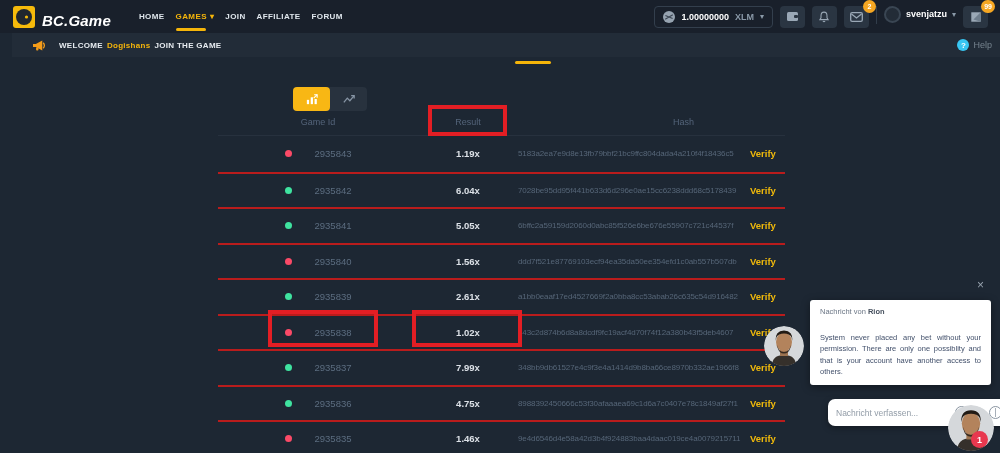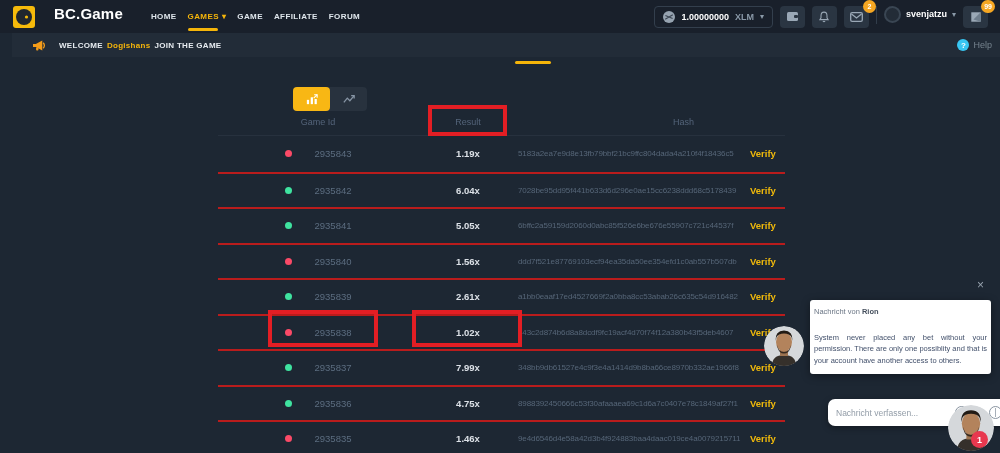--- a/index.html
+++ b/index.html
@@ -10,21 +10,21 @@
     position:relative;
     overflow:hidden;
     color:#cfd6dd;
   }
   
   .top-header{
     position:absolute;top:0;left:0;width:1000px;height:33px;
     background:#19202b;display:flex;align-items:center;
     padding:0 12px;z-index:5;
   }
-  .logo{display:flex;align-items:flex-start;gap:18px;}
+  .logo{display:flex;align-items:flex-end;gap:6px;font-style:italic;}
   .logo-icon{width:24px;height:24px;display:block}
   .logo-text{color:#fff;font-weight:bold;font-size:15px;letter-spacing:.2px}
   .nav{display:flex;align-items:center;gap:11px;margin-left:28px;height:33px}
   .nav-item{
     position:relative;display:flex;align-items:center;height:33px;
     font-size:8px;font-weight:bold;letter-spacing:.4px;color:#dfe6ec;cursor:pointer;
   }
   .nav-item.active{color:#f5b50a}
   .nav-item.active::after{
     content:"";position:absolute;left:0;right:8px;bottom:2px;height:3px;
@@ -103,21 +103,21 @@
   .annotation{position:absolute;border:4px solid #e31e24;background:transparent;z-index:8;pointer-events:none}
   .ann-result-header{left:428px;top:105px;width:79px;height:31px}
   .ann-gameid{left:268px;top:310px;width:110px;height:37px}
   .ann-result{left:412px;top:310px;width:110px;height:37px}
   
   .chat-close{position:absolute;left:977px;top:279px;color:#97a2ae;font-size:12px;line-height:12px;cursor:pointer;z-index:10}
   .portrait{border-radius:50%;display:block}
   .msg-avatar{position:absolute;left:764px;top:326px;width:40px;height:40px;z-index:10}
   .chat-card{
     position:absolute;left:810px;top:300px;width:181px;min-height:60px;background:#fff;
-    border-radius:3px;box-shadow:0 2px 8px rgba(0,0,0,.4);padding:7px 4px 8px;z-index:9;
+    border-radius:3px;box-shadow:0 2px 8px rgba(0,0,0,.4);padding:7px 10px 8px;z-index:9;
   }
   .chat-from{font-size:7.5px;color:#6b7685}
   .chat-from b{color:#46505e}
   .chat-message{margin-top:16px;font-size:7.5px;line-height:1.5;color:#42506b;text-align:justify}
   .chat-input-pill{
     position:absolute;left:828px;top:367px;width:182px;height:27px;background:#fff;
     border-radius:7px;box-shadow:0 2px 6px rgba(0,0,0,.35);display:flex;align-items:center;
     padding:0 8px;gap:21px;z-index:9;margin-top:32px;
   }
   .chat-input{flex:1;border:none;outline:none;font-size:8.5px;color:#333;background:transparent;min-width:0;font-family:"Liberation Sans",sans-serif}
@@ -158,21 +158,21 @@
       <circle cx="14.5" cy="12" r="1.6" fill="#f6ba0b"></circle>
     </svg>
     <span class="logo-text">BC.Game</span>
   </div>
   <nav class="nav">
     <span class="nav-item">HOME</span>
     <span class="nav-item active">
       <span>GAMES</span>
       <span class="nav-caret">▾</span>
     </span>
-    <span class="nav-item">GAME</span>
+    <span class="nav-item">JOIN</span>
     <span class="nav-item">AFFILIATE</span>
     <span class="nav-item">FORUM</span>
   </nav>
   <div class="header-right">
     <div class="balance-pill">
       <svg class="coin-icon" viewBox="0 0 12 12">
         <circle cx="6" cy="6" r="6" fill="#96a3b0"></circle>
         <path d="M2.2 8.2 L9.8 3.8 M9.6 7.6 L2.4 4.4" stroke="#3a4552" stroke-width="1.1"></path>
       </svg>
       <span class="balance-amount">1.00000000</span>

